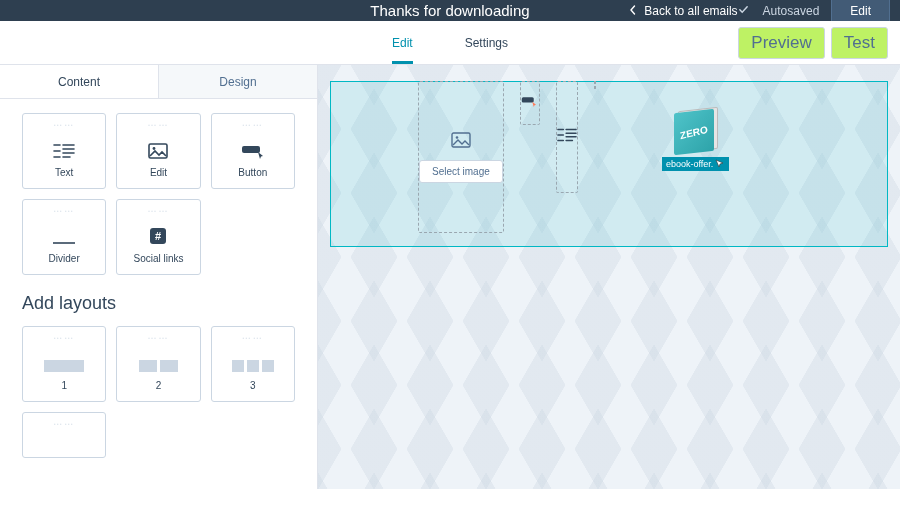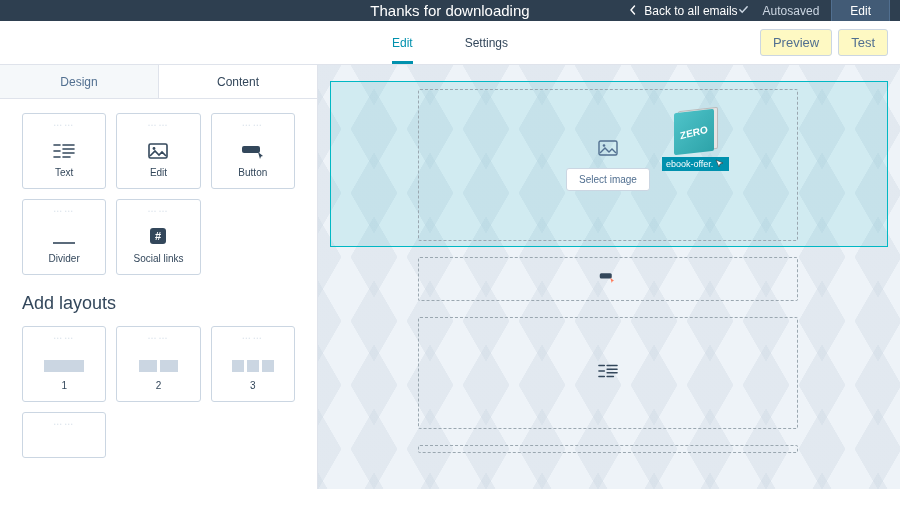--- a/index.html
+++ b/index.html
@@ -25,21 +25,21 @@
   .appbar-right{display:flex;align-items:center;gap:12px}
   .autosave{display:flex;align-items:center;gap:14px;font-size:12px;color:#cbd6e2}
   .autosave svg{width:11px;height:11px;fill:#cbd6e2}
   .btn-next{background:#425b76;border:1px solid #516f90;color:#fff;font-size:12px;padding:7px 18px;border-radius:3px;cursor:pointer}
   
   .subnav{display:flex;align-items:center;height:44px;border-bottom:1px solid var(--border-light);padding:0 16px;justify-content:center;position:relative;background:#fff}
   .subnav-tabs{display:flex;gap:52px;font-size:12px}
   .subnav-tab{cursor:pointer;color:var(--navy);padding-bottom:14px;margin-top:14px;}
   .subnav-tab.active{color:var(--teal-dark);font-weight:500;border-bottom:3px solid var(--teal-dark);padding-bottom:11px}
   .subnav-actions{position:absolute;right:12px;display:flex;gap:6px}
-  .btn-outline{background:#fef9c3;border:1px solid var(--border);color:var(--slate);font-size:13px;padding:5px 12px;border-radius:3px;cursor:pointer}
+  .btn-outline{background:#bef264;border:1px solid var(--border);color:var(--slate);font-size:17px;padding:5px 12px;border-radius:3px;cursor:pointer}
   
   .main{display:flex;height:calc(506px - 38px - 44px)}
   .sidebar{width:318px;border-right:1px solid var(--border-light);background:#fff;overflow:hidden}
   .side-tabs{display:flex;height:34px;border-bottom:1px solid var(--border-light)}
   .side-tab{flex:1;text-align:center;font-size:12px;line-height:34px;cursor:pointer;color:var(--slate);background:var(--panel);border-right:1px solid var(--border-light)}
   .side-tab:last-child{border-right:none}
   .side-tab.active{background:#fff;color:var(--navy);font-weight:500}
   .side-body{padding:14px 22px}
   .section-h{font-size:18px;font-weight:500;color:var(--navy);margin:4px 0 12px}
   .grid3{display:grid;grid-template-columns:repeat(3,1fr);gap:10px}
@@ -50,21 +50,21 @@
   .layout-card .shapes{display:flex;gap:3px}
   .layout-card .shape{background:#cbd6e2;height:12px}
   
   .canvas{flex:1;position:relative;overflow:hidden;background:#eaf0f6}
   .triangles{position:absolute;inset:0;background:
     linear-gradient(60deg,rgba(203,214,226,.35) 25%,transparent 25.5%) 0 0/56px 64px,
     linear-gradient(-60deg,rgba(203,214,226,.35) 25%,transparent 25.5%) 0 0/56px 64px,
     linear-gradient(60deg,transparent 74.5%,rgba(203,214,226,.35) 75%) 0 0/56px 64px,
     linear-gradient(-60deg,transparent 74.5%,rgba(203,214,226,.35) 75%) 0 0/56px 64px,
     #eef3f8}
-  .email{position:absolute;left:100px;top:24px;width:380px;display:flex;flex-direction:column;gap:16px}
+  .email{position:absolute;left:100px;top:16px;width:380px;display:flex;flex-direction:row;gap:16px}
   .block{border:1.5px dashed var(--dashed);border-radius:2px;background:transparent;display:flex;align-items:center;justify-content:center}
   .block.image-block{height:152px}
   .block.button-block{height:44px}
   .block.text-block{height:112px}
   .block.text-block2{height:8px}
   .selected-wrap{position:absolute;left:12px;top:16px;width:558px;height:166px;border:1.5px solid var(--teal);background:rgba(0,184,196,.12);pointer-events:none}
   .select-img-btn{background:#fff;border:1px solid var(--border);border-radius:3px;font-size:10px;color:var(--slate);padding:5px 12px;cursor:pointer}
   .ph-col{display:flex;flex-direction:column;align-items:center;gap:8px}
   .ph-icon{width:20px;height:16px;color:var(--slate)}
   .btn-icon{width:18px;height:14px}
@@ -112,22 +112,22 @@
   <div class="subnav-actions">
     <button class="btn-outline">Preview</button>
     <button class="btn-outline">Test</button>
   </div>
 </div>
 
 <div class="main">
 
   <div class="sidebar">
     <div class="side-tabs">
+      <div class="side-tab active">Content</div>
       <div class="side-tab">Design</div>
-      <div class="side-tab active">Content</div>
     </div>
     <div class="side-body">
       <div class="grid3">
         <div class="card">
           <span class="grip">⋯⋯</span>
           <span class="ic">
             <svg width="22" height="16" viewBox="0 0 22 16">
                 <path d="M1 2h6M1 8h6M1 14h6M10 2h11M10 6h11M10 10h11M10 14h7" stroke="#33475b" stroke-width="1.6" stroke-linecap="round"></path>
               </svg>
           </span>

